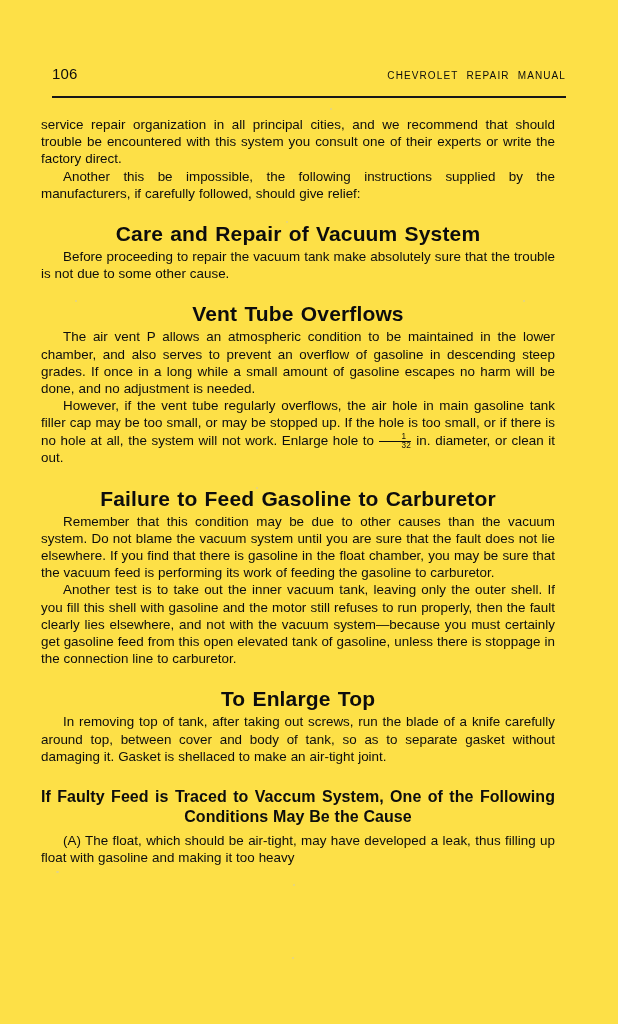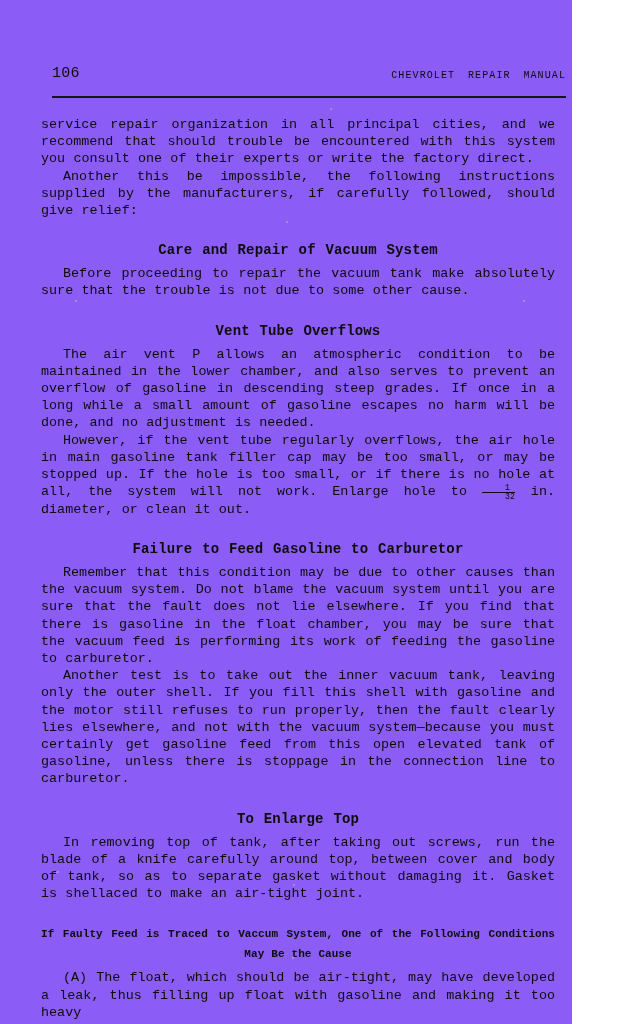--- a/index.html
+++ b/index.html
@@ -2,25 +2,25 @@
 <html><head>
 <meta charset="utf-8">
 <style>
   html, body {
     margin: 0;
     padding: 0;
     background: #ffffff;
   }
   .page {
     position: relative;
-    width: 572px;
+    width: 618px;
     height: 1024px;
-    background: #8b5cf6;
+    background: #fde047;
     overflow: hidden;
-    font-family: Liberation Mono, monospace;
+    font-family: Liberation Sans, sans-serif;
     color: #0d0d0d;
     -webkit-font-smoothing: antialiased;
   }
 
   
   .head {
     position: absolute;
     left: 52px;
     top: 64px;
     width: 514px;
@@ -72,30 +72,30 @@
     text-align-last: left;
     letter-spacing: 0.01px;
     word-spacing: 0.2px;
     hyphens: none;
   }
   p.indent { text-indent: 22px; }
   p.noindent { text-indent: 0; }
 
   h2.sec {
     margin: 0;
-    font-size: 14px;
+    font-size: 21px;
     line-height: 19px;
     font-weight: bold;
     text-align: center;
     letter-spacing: 0.15px;
     word-spacing: 1.2px;
   }
   h2.sec-wide {
     margin: 0;
-    font-size: 11px;
+    font-size: 16px;
     line-height: 20px;
     font-weight: bold;
     text-align: justify;
     text-align-last: center;
     letter-spacing: 0.05px;
     word-spacing: 0.3px;
   }
 
   
   .sp-head-top { height: 22px; }

